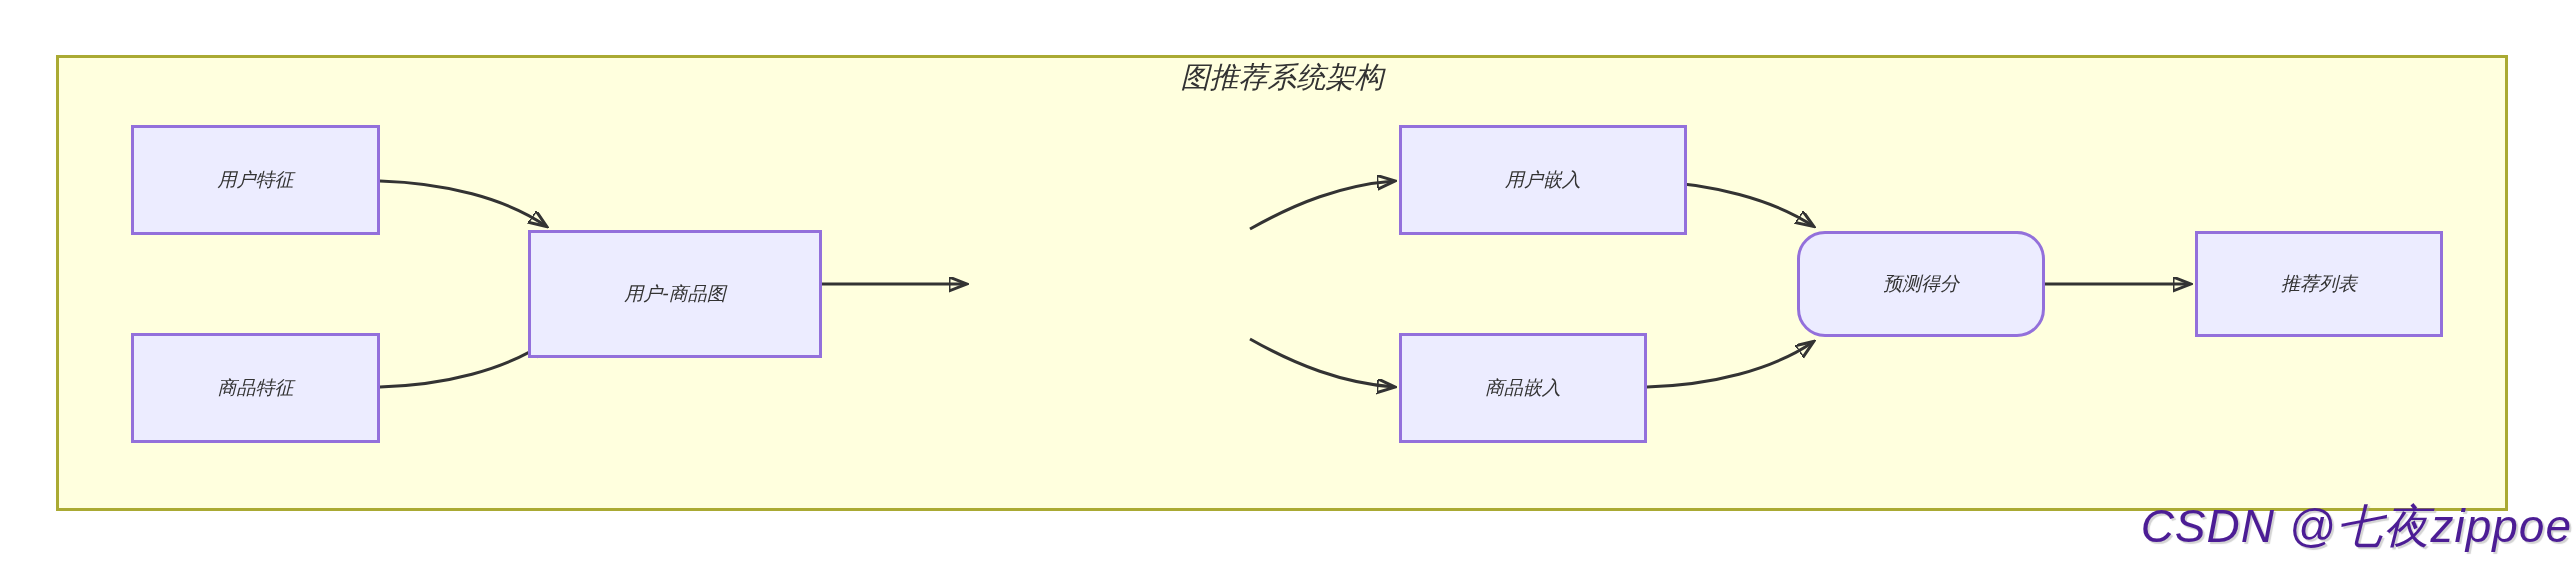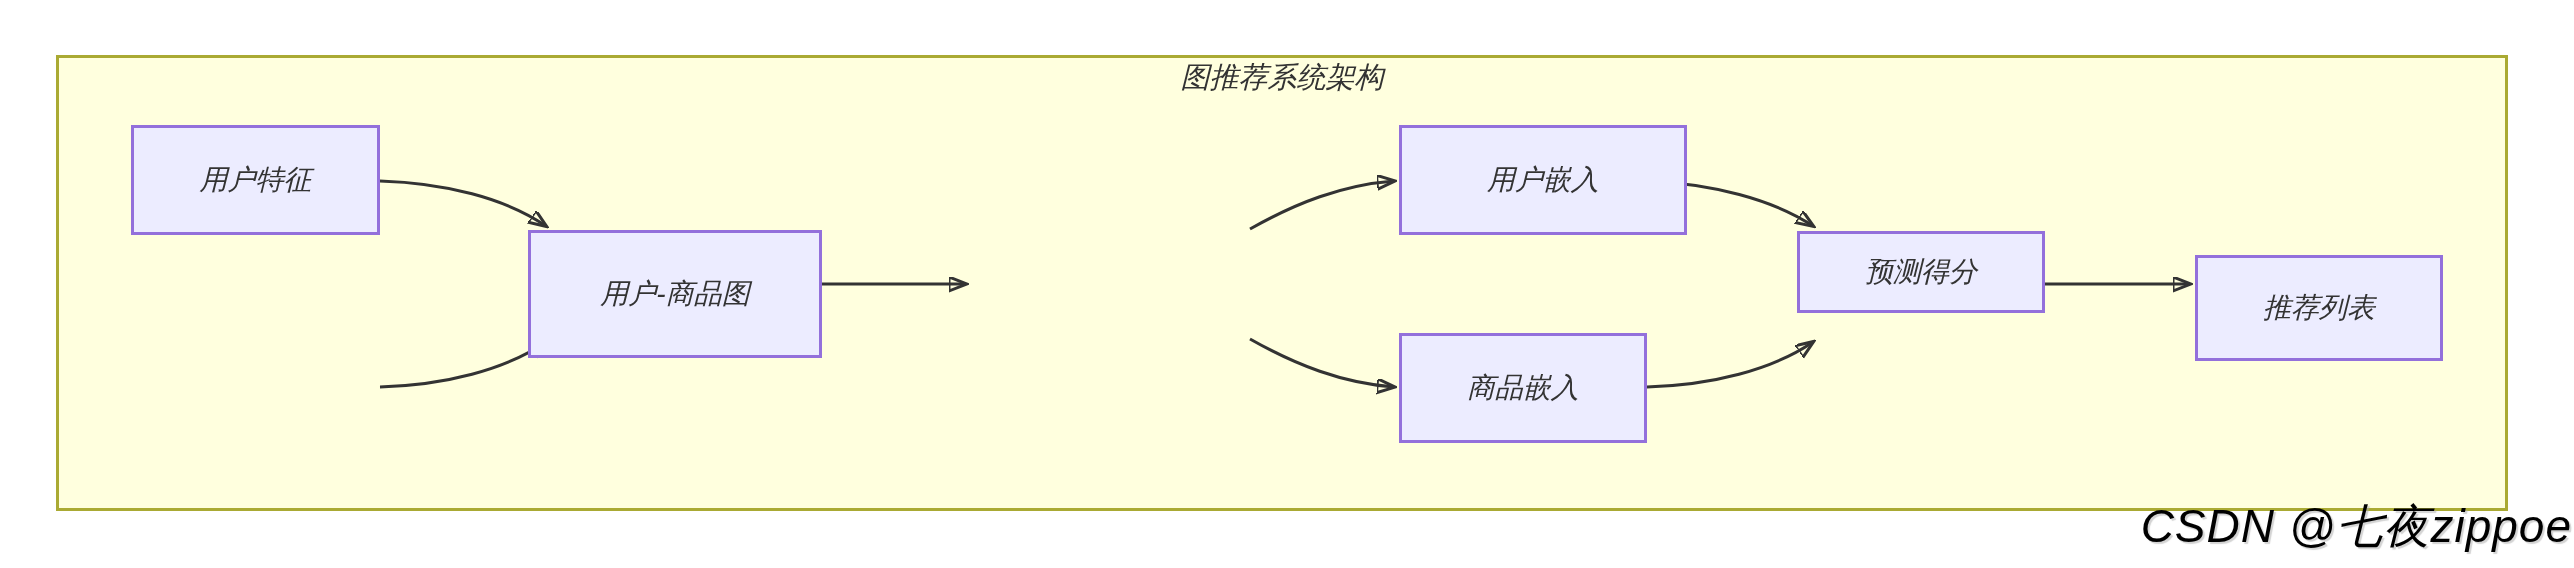--- a/index.html
+++ b/index.html
@@ -24,46 +24,46 @@
     text-align:center;
     font-size:29px;
     color:#333333;
   }
   .node{
     position:absolute;
     background:#ECECFF;
     border:3px solid #9370DB;
     box-sizing:border-box;
     display:flex;align-items:center;justify-content:center;
-    font-size:28px;
+    font-size:19px;
     color:#333333;
     white-space:nowrap;
   }
   #n-user-features{left:131px;top:125px;width:249px;height:110px;}
   #n-item-features{left:131px;top:333px;width:249px;height:110px;}
   #n-user-item-graph{left:528px;top:230px;width:294px;height:128px;}
   #n-gnn-encoder{left:971px;top:231px;width:279px;height:106px;}
   #n-user-embedding{left:1399px;top:125px;width:288px;height:110px;}
   #n-item-embedding{left:1399px;top:333px;width:248px;height:110px;}
-  #n-prediction-score{left:1797px;top:231px;width:248px;height:82px;}
-  #n-recommendation-list{left:2195px;top:231px;width:248px;height:106px;margin-top:24px;}
+  #n-prediction-score{left:1797px;top:231px;width:248px;height:106px;border-radius:28px;}
+  #n-recommendation-list{left:2195px;top:231px;width:248px;height:106px;}
   .edges{
     position:absolute;left:0;top:0;width:2574px;height:568px;
     pointer-events:none;
   }
   .edges path{
     fill:none;
     stroke:#333333;
     stroke-width:3px;
   }
   .watermark{
     position:absolute;
     right:2px;top:496px;
     font-size:46px;
-    color:#000000;
+    color:#4c1d95;
     text-shadow:2px 2px 1px rgba(175,175,175,0.55);
     white-space:nowrap;
     letter-spacing:1px;
   }
 </style>
 </head>
 <body>
 
 <div class="canvas">
 
@@ -82,20 +82,21 @@
     <path d="M822,284 L966,284" marker-end="url(#arrow)"></path>
     <path d="M1250,229 C1296,203 1342,185 1394,181" marker-end="url(#arrow)"></path>
     <path d="M1250,339 C1296,365 1342,383 1394,387" marker-end="url(#arrow)"></path>
     <path d="M1649,181 C1712,184 1772,199 1813,226" marker-end="url(#arrow)"></path>
     <path d="M1647,387 C1712,385 1772,370 1813,342" marker-end="url(#arrow)"></path>
     <path d="M2045,284 L2190,284" marker-end="url(#arrow)"></path>
   </svg>
 
   <div class="node" id="n-user-features">用户特征</div>
 
+  <div class="node" id="n-item-features">商品特征</div>
 
   <div class="node" id="n-user-item-graph">用户-商品图</div>
 
 
   <div class="node" id="n-user-embedding">用户嵌入</div>
 
   <div class="node" id="n-item-embedding">商品嵌入</div>
 
   <div class="node" id="n-prediction-score">预测得分</div>
 

